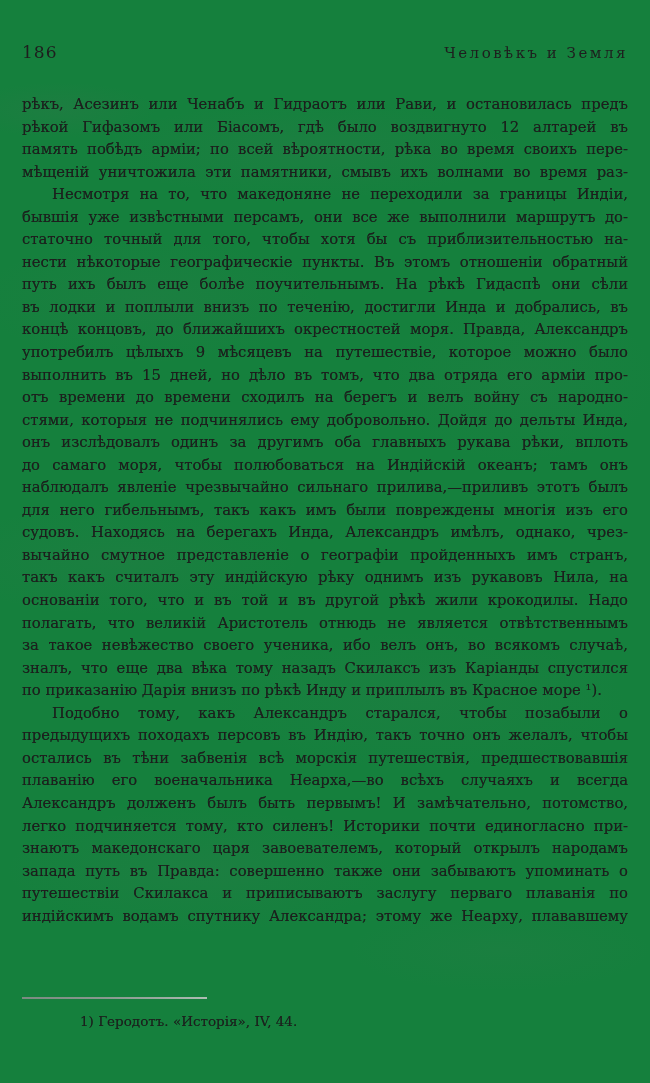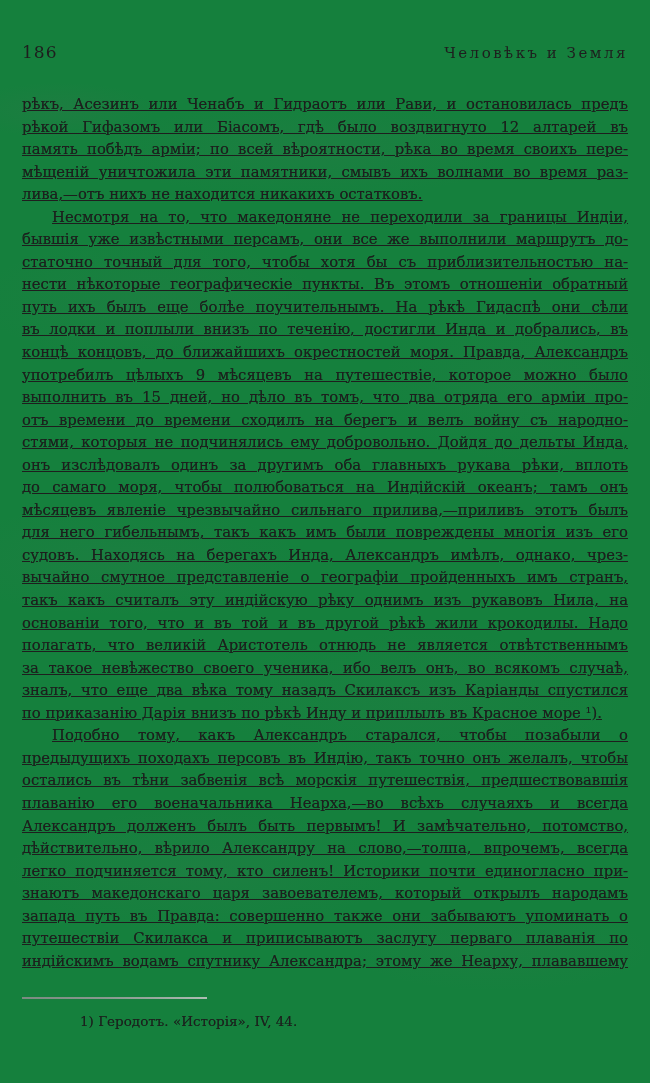--- a/index.html
+++ b/index.html
@@ -64,21 +64,20 @@
     font-size: 14.8px;
     text-shadow: 0 0 0.4px rgba(0,0,0,.45);
   }
   .line {
     height: 22.55px;
     line-height: 22.55px;
     text-align: justify;
     text-align-last: justify;
     white-space: nowrap;
     overflow: visible;
-    text-decoration: underline;
   }
   .line.indent { text-indent: 30px; }
   .line.parend { text-align-last: left; }
   .footnote-rule {
     position: absolute;
     top: 997px;
     left: 22px;
     width: 185px;
     height: 1.6px;
     background: linear-gradient(to right, #8d8d8d 0%, #9d9d9d 45%, #b2b2b2 75%, #c8c8c8 100%);
@@ -102,50 +101,48 @@
   <div class="header-row">
     <span class="page-number">186</span>
     <span class="header-title">Человѣкъ и Земля</span>
   </div>
 
   <div class="body-text">
     <div class="line">рѣкъ, Асезинъ или Ченабъ и Гидраотъ или Рави, и остановилась предъ</div>
     <div class="line">рѣкой Гифазомъ или Біасомъ, гдѣ было воздвигнуто 12 алтарей въ</div>
     <div class="line">память побѣдъ арміи; по всей вѣроятности, рѣка во время своихъ пере-</div>
     <div class="line">мѣщеній уничтожила эти памятники, смывъ ихъ волнами во время раз-</div>
-    <div class="line parend">лива,—отъ нихъ не находится никакихъ остатковъ.</div>
     <div class="line indent">Несмотря на то, что македоняне не переходили за границы Индіи,</div>
     <div class="line">бывшія уже извѣстными персамъ, они все же выполнили маршрутъ до-</div>
     <div class="line">статочно точный для того, чтобы хотя бы съ приблизительностью на-</div>
     <div class="line">нести нѣкоторые географическіе пункты. Въ этомъ отношеніи обратный</div>
     <div class="line">путь ихъ былъ еще болѣе поучительнымъ. На рѣкѣ Гидаспѣ они сѣли</div>
     <div class="line">въ лодки и поплыли внизъ по теченію, достигли Инда и добрались, въ</div>
     <div class="line">концѣ концовъ, до ближайшихъ окрестностей моря. Правда, Александръ</div>
     <div class="line">употребилъ цѣлыхъ 9 мѣсяцевъ на путешествіе, которое можно было</div>
     <div class="line">выполнить въ 15 дней, но дѣло въ томъ, что два отряда его арміи про-</div>
     <div class="line">отъ времени до времени сходилъ на берегъ и велъ войну съ народно-</div>
     <div class="line">стями, которыя не подчинялись ему добровольно. Дойдя до дельты Инда,</div>
     <div class="line">онъ изслѣдовалъ одинъ за другимъ оба главныхъ рукава рѣки, вплоть</div>
     <div class="line">до самаго моря, чтобы полюбоваться на Индійскій океанъ; тамъ онъ</div>
-    <div class="line">мѣсяцевъ явленіе чрезвычайно сильнаго прилива,—приливъ этотъ былъ</div>
+    <div class="line">наблюдалъ явленіе чрезвычайно сильнаго прилива,—приливъ этотъ былъ</div>
     <div class="line">для него гибельнымъ, такъ какъ имъ были повреждены многія изъ его</div>
     <div class="line">судовъ. Находясь на берегахъ Инда, Александръ имѣлъ, однако, чрез-</div>
     <div class="line">вычайно смутное представленіе о географіи пройденныхъ имъ странъ,</div>
     <div class="line">такъ какъ считалъ эту индійскую рѣку однимъ изъ рукавовъ Нила, на</div>
     <div class="line">основаніи того, что и въ той и въ другой рѣкѣ жили крокодилы. Надо</div>
     <div class="line">полагать, что великій Аристотель отнюдь не является отвѣтственнымъ</div>
     <div class="line">за такое невѣжество своего ученика, ибо велъ онъ, во всякомъ случаѣ,</div>
     <div class="line">зналъ, что еще два вѣка тому назадъ Скилаксъ изъ Каріанды спустился</div>
     <div class="line parend">по приказанію Дарія внизъ по рѣкѣ Инду и приплылъ въ Красное море ¹).</div>
     <div class="line indent">Подобно тому, какъ Александръ старался, чтобы позабыли о</div>
     <div class="line">предыдущихъ походахъ персовъ въ Индію, такъ точно онъ желалъ, чтобы</div>
     <div class="line">остались въ тѣни забвенія всѣ морскія путешествія, предшествовавшія</div>
     <div class="line">плаванію его военачальника Неарха,—во всѣхъ случаяхъ и всегда</div>
     <div class="line">Александръ долженъ былъ быть первымъ! И замѣчательно, потомство,</div>
-    <div class="line">дѣйствительно, вѣрило Александру на слово,—толпа, впрочемъ, всегда</div>
     <div class="line">легко подчиняется тому, кто силенъ! Историки почти единогласно при-</div>
     <div class="line">знаютъ македонскаго царя завоевателемъ, который открылъ народамъ</div>
     <div class="line">запада путь въ Правда: совершенно также они забываютъ упоминать о</div>
     <div class="line">путешествіи Скилакса и приписываютъ заслугу перваго плаванія по</div>
     <div class="line">индійскимъ водамъ спутнику Александра; этому же Неарху, плававшему</div>
   </div>
 
   <div class="footnote-rule"></div>
   <div class="footnote">1) Геродотъ. «Исторія», IV, 44.</div>
 

